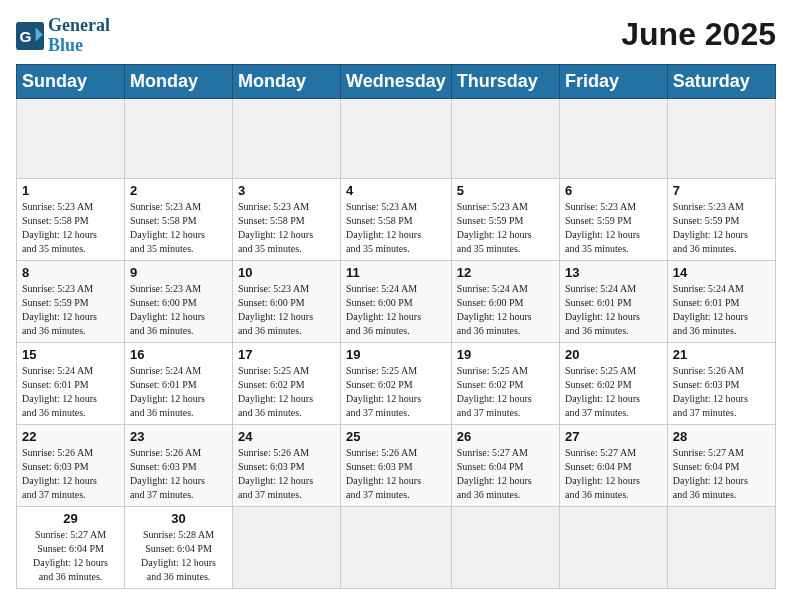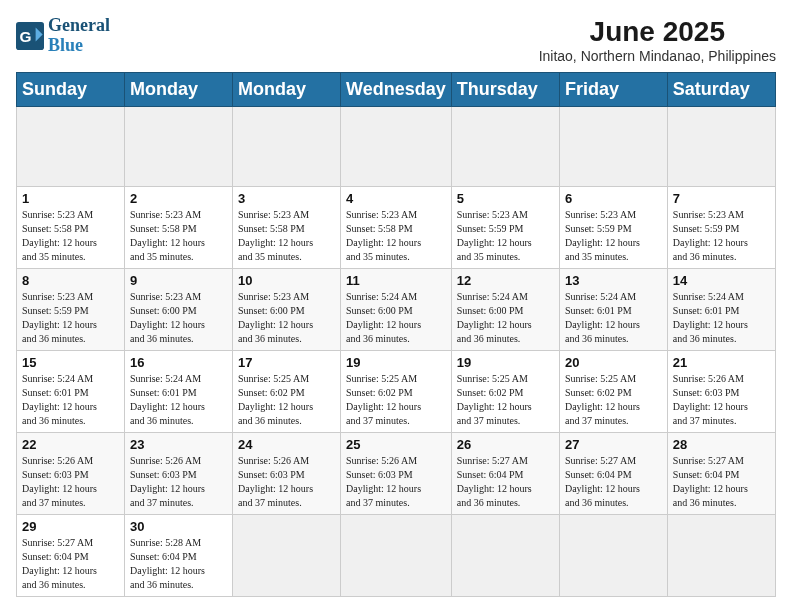--- a/index.html
+++ b/index.html
@@ -32,24 +32,23 @@
     }
     .logo-icon {
       width: 28px;
       height: 28px;
       margin-right: 4px;
     }
     .title-block {
       text-align: right;
     }
     .month-title {
-      font-size: 28px;
+      font-size: 32px;
       font-weight: bold;
       color: #1a1a1a;
-      text-align: center;
     }
     .location {
       font-size: 14px;
       color: #333;
     }
     table {
       width: 100%;
       border-collapse: collapse;
       font-size: 10.5px;
     }
@@ -85,20 +84,21 @@
       color: #222;
       font-size: 10px;
       line-height: 1.4;
       font-family: Liberation Serif, serif;
     }
     .empty {
       background: #f0f0f0 !important;
     }
     tbody tr:last-child td {
       background: #f0f0f0;
+      text-align: center;
     }
     tbody tr:last-child td.has-data {
       background: #fff;
     }
   </style>
 </head>
 <body>
 
 <div class="header">
   <div class="logo">
@@ -107,21 +107,20 @@
       <text x="5" y="28" font-size="22" fill="white" font-family="Arial" font-weight="bold">G</text>
       <polygon points="28,8 38,18 28,28" fill="#5dade2"></polygon>
     </svg>
     <div class="logo-text">
       <div>General</div>
       <div><span>Blue</span></div>
     </div>
   </div>
   <div class="title-block">
     <div class="month-title">June 2025</div>
-    <div class="location">Initao, Northern Mindanao, Philippines</div>
   </div>
 </div>
 
 <table>
   <thead>
     <tr>
     <th>Sunday</th>
         <th>Monday</th>
         <th>Monday</th>
         <th>Wednesday</th>

